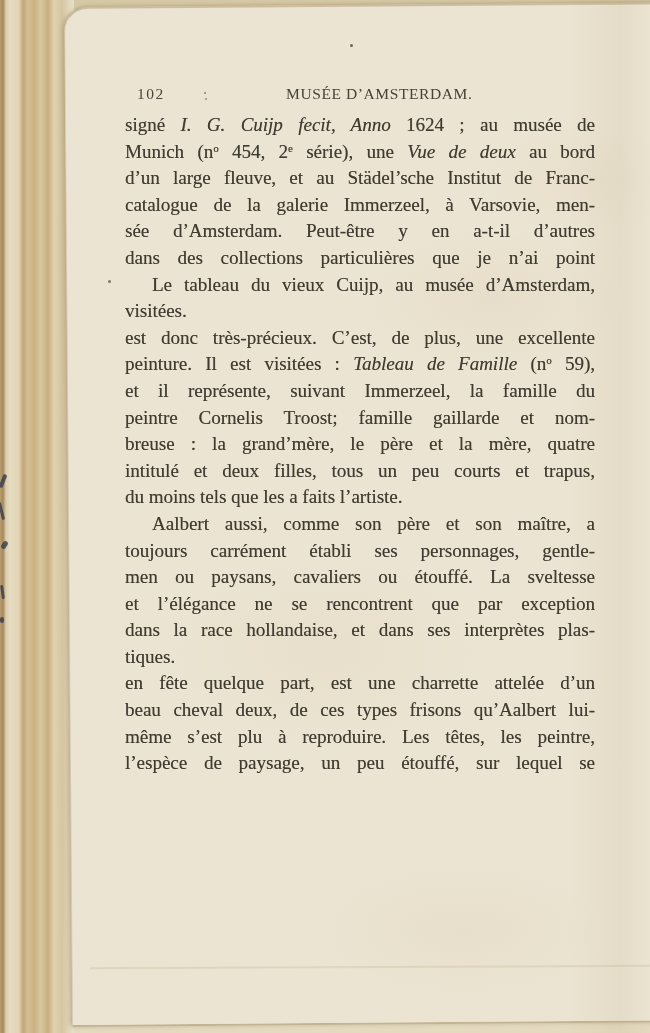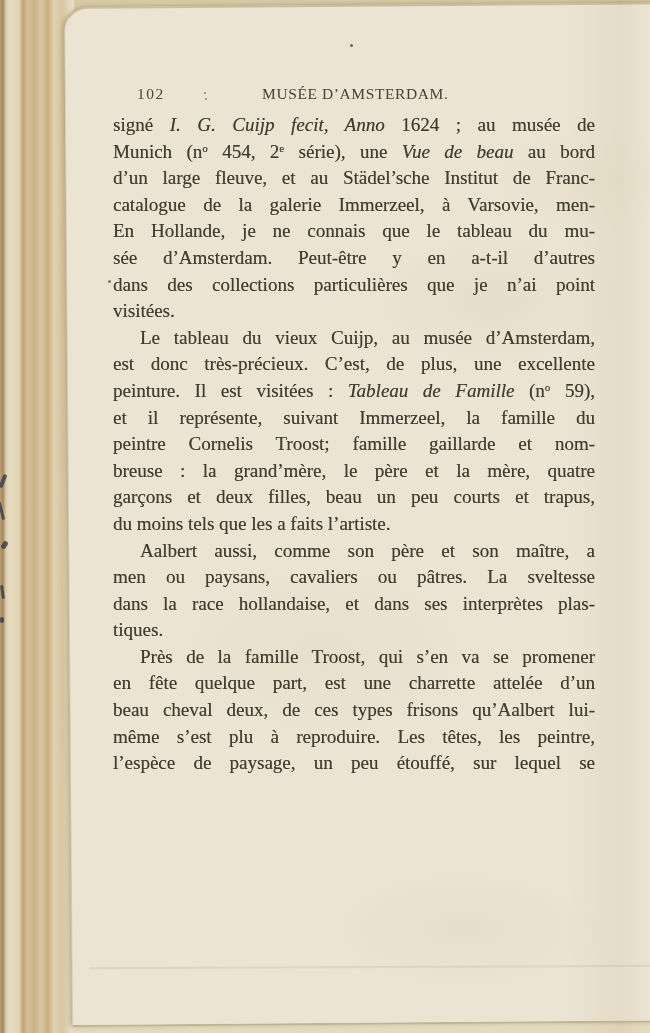--- a/index.html
+++ b/index.html
@@ -40,32 +40,32 @@
   .crease {
     position:absolute; left:90px; right:0; top:966px; height:2px;
     background:rgba(185,170,135,.25); transform:rotate(-0.25deg);
   }
   
   .folio {
     position:absolute; left:137px; top:85px;
     font-size:15.5px; letter-spacing:1.5px; color:#4a453a;text-align:center;
   }
   .running-title {
-    position:absolute; left:262px; top:85px;
+    position:absolute; left:286px; top:85px;
     font-size:15.5px; letter-spacing:0.6px; color:#46423a;
   }
   
   .text-block {
     position:absolute; left:113px; top:112px; width:482px;
     font-size:19px; color:#3f3b31;
     text-shadow: 0.2px 0.2px 0.4px rgba(64,58,46,.55);
   }
   .line {
     height:26.6px; line-height:26.6px; overflow:hidden;
-    text-align:justify; text-align-last:justify; white-space:normal;
+    text-align:justify; text-align-last:justify; white-space:normal;margin-left:12px;
   }
   .line.indent { padding-left:27px; }
   .line.flush { text-align-last:left; }
   .it { font-style:italic; }
   .sup { font-size:11px; position:relative; top:-6px; }
   
   .ink-mark { position:absolute; background:#353b4e; opacity:.8; border-radius:2px; }
   .m1 { left:1px; top:474px; width:4px; height:14px; transform:rotate(22deg); }
   .m2 { left:0;   top:502px; width:3px; height:18px; transform:rotate(-14deg); }
   .m3 { left:2px; top:541px; width:5px; height:8px;  transform:rotate(32deg); }
@@ -85,40 +85,40 @@
   <div class="binding"></div>
   <div class="sheet"></div>
   <div class="mottle"></div>
   <div class="crease"></div>
 
   <div class="folio">102</div>
   <div class="running-title">MUSÉE D’AMSTERDAM.</div>
 
   <div class="text-block">
       <div class="line"><span>signé </span><span class="it">I. G. Cuijp fecit, Anno</span><span> 1624 ; au musée de</span></div>
-      <div class="line"><span>Munich (n</span><span class="sup">o</span><span> 454, 2</span><span class="sup">e</span><span> série), une </span><span class="it">Vue de beau</span><span> au bord</span></div>
+      <div class="line"><span>Munich (n</span><span class="sup">o</span><span> 454, 2</span><span class="sup">e</span><span> série), une </span><span class="it">Vue de deux</span><span> au bord</span></div>
       <div class="line"><span>d’un large fleuve, et au Städel’sche Institut de Franc-</span></div>
       <div class="line"><span>catalogue de la galerie Immerzeel, à Varsovie, men-</span></div>
-      <div class="line"><span>En Hollande, je ne connais que le tableau du mu-</span></div>
       <div class="line"><span>sée d’Amsterdam. Peut-être y en a-t-il d’autres</span></div>
       <div class="line"><span>dans des collections particulières que je n’ai point</span></div>
+      <div class="line indent"><span>Le tableau du vieux Cuijp, au musée d’Amsterdam,</span></div>
       <div class="line flush"><span>visitées.</span></div>
-      <div class="line indent"><span>Le tableau du vieux Cuijp, au musée d’Amsterdam,</span></div>
       <div class="line"><span>est donc très-précieux. C’est, de plus, une excellente</span></div>
       <div class="line"><span>peinture. Il est visitées : </span><span class="it">Tableau de Famille</span><span> (n</span><span class="sup">o</span><span> 59),</span></div>
       <div class="line"><span>et il représente, suivant Immerzeel, la famille du</span></div>
       <div class="line"><span>peintre Cornelis Troost; famille gaillarde et nom-</span></div>
       <div class="line"><span>breuse : la grand’mère, le père et la mère, quatre</span></div>
-      <div class="line"><span>garçons et deux filles, beau un peu courts et trapus,</span></div>
+      <div class="line"><span>intitulé et deux filles, tous un peu courts et trapus,</span></div>
       <div class="line flush"><span>du moins tels que les a faits l’artiste.</span></div>
       <div class="line indent"><span>Aalbert aussi, comme son père et son maître, a</span></div>
-      <div class="line"><span>men ou paysans, cavaliers ou pâtres. La sveltesse</span></div>
+      <div class="line"><span>toujours carrément établi ses personnages, gentle-</span></div>
+      <div class="line"><span>men ou paysans, cavaliers ou étouffé. La sveltesse</span></div>
+      <div class="line"><span>et l’élégance ne se rencontrent que par exception</span></div>
       <div class="line"><span>dans la race hollandaise, et dans ses interprètes plas-</span></div>
       <div class="line flush"><span>tiques.</span></div>
-      <div class="line indent"><span>Près de la famille Troost, qui s’en va se promener</span></div>
       <div class="line"><span>en fête quelque part, est une charrette attelée d’un</span></div>
       <div class="line"><span>beau cheval deux, de ces types frisons qu’Aalbert lui-</span></div>
       <div class="line"><span>même s’est plu à reproduire. Les têtes, les peintre,</span></div>
       <div class="line"><span>l’espèce de paysage, un peu étouffé, sur lequel se</span></div>
     </div>
 
   <div class="ink-mark m1"></div>
   <div class="ink-mark m2"></div>
   <div class="ink-mark m3"></div>
   <div class="ink-mark m4"></div>

